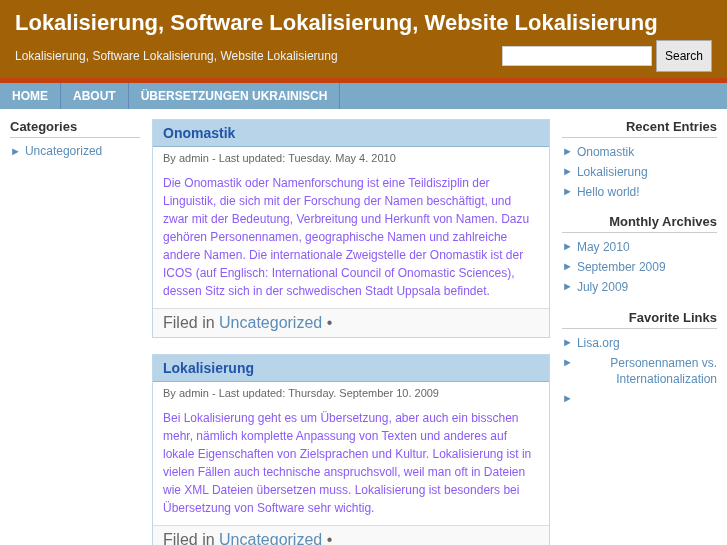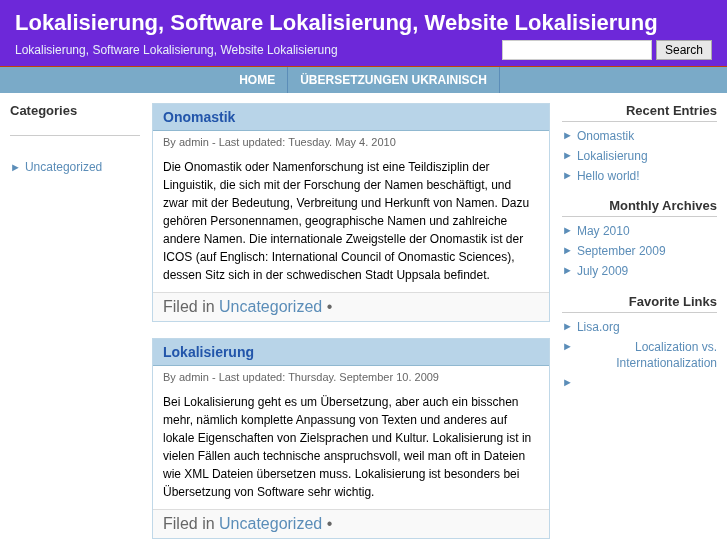--- a/index.html
+++ b/index.html
@@ -1,46 +1,46 @@
 <!DOCTYPE html>
 <html><head>
   <meta charset="utf-8">
   <style>
     * { margin: 0; padding: 0; box-sizing: border-box; }
     body { font-family: Arial, Helvetica, sans-serif; font-size: 13px; background: #fff; color: #333; width: 727px; }
 
     
-    #header { background: #6d28d9; padding: 10px 15px 6px 15px; }
+    #header { background: #a16207; padding: 10px 15px 6px 15px; }
     #site-title { font-size: 22px; font-weight: bold; color: #fff; margin-bottom: 4px; }
     #header-bottom { display: flex; align-items: center; justify-content: space-between; }
     #site-subtitle { font-size: 12px; color: #e8f0f8; }
     #search-form { display: flex; align-items: center; gap: 4px; }
     #search-input { width: 150px; padding: 2px 4px; font-size: 12px; border: 1px solid #ccc; }
-    #search-button { padding: 2px 8px; font-size: 12px; background: #e8e8e8; border: 1px solid #aaa; cursor: pointer; }
+    #search-button { padding: 8px 8px; font-size: 12px; background: #e8e8e8; border: 1px solid #aaa; cursor: pointer; }
 
     
-    #nav { background: #7aaac8; display: flex; border-top: 1px solid #c2410c; justify-content: center; }
+    #nav { background: #7aaac8; display: flex; border-top: 5px solid #c2410c; }
     .nav-item { padding: 6px 12px; font-size: 12px; font-weight: bold; color: #fff; cursor: pointer; border-right: 1px solid #5b8db8; text-transform: uppercase; }
 
     
     #content-wrapper { display: flex; padding: 10px; gap: 12px; }
 
     
     #sidebar-left { width: 130px; flex-shrink: 0; }
-    .sidebar-section-title { font-size: 13px; font-weight: bold; color: #333; border-bottom: 1px solid #ccc; padding-bottom: 17px; margin-bottom: 24px; }
+    .sidebar-section-title { font-size: 13px; font-weight: bold; color: #333; border-bottom: 1px solid #ccc; padding-bottom: 3px; margin-bottom: 6px; }
     .sidebar-item { display: flex; align-items: flex-start; gap: 4px; margin-bottom: 3px; }
     .sidebar-arrow { color: #5b8db8; font-size: 11px; margin-top: 1px; }
     .sidebar-link { color: #5b8db8; font-size: 12px; text-decoration: none; cursor: pointer; }
 
     
     #main-content { flex: 1; }
     .post { margin-bottom: 16px; border: 1px solid #c0d8e8; }
     .post-title-bar { background: #b8d4e8; padding: 5px 10px; font-size: 14px; font-weight: bold; color: #2255aa; border-bottom: 1px solid #90b8d0; }
     .post-meta { font-size: 11px; color: #666; padding: 5px 10px 4px 10px; }
-    .post-body { padding: 6px 10px 8px 10px; font-size: 12px; line-height: 1.5; color: #000000; }
+    .post-body { padding: 6px 10px 8px 10px; font-size: 12px; line-height: 1.5; color: #8b5cf6; }
     .post-footer { border-top: 1px solid #ddd; padding: 5px 10px; font-size: 16px; color: #666; background: #f9f9f9; }
     .post-footer a { color: #5b8db8; text-decoration: none; }
 
     
     #sidebar-right { width: 155px; flex-shrink: 0; }
     .right-section { margin-bottom: 14px; text-align: right; }
     .right-section-title { font-size: 13px; font-weight: bold; color: #333; border-bottom: 1px solid #ccc; padding-bottom: 3px; margin-bottom: 6px; }
     .right-item { display: flex; align-items: flex-start; gap: 4px; margin-bottom: 3px; }
     .right-arrow { color: #5b8db8; font-size: 11px; margin-top: 1px; }
     .right-link { color: #5b8db8; font-size: 12px; text-decoration: none; cursor: pointer; line-height: 1.4; }
@@ -54,20 +54,21 @@
     <div id="site-subtitle">Lokalisierung, Software Lokalisierung, Website Lokalisierung</div>
     <div id="search-form">
       <input id="search-input" type="text" placeholder="" style="">
       <button id="search-button">Search</button>
     </div>
   </div>
 </div>
 
 <div id="nav">
   <div class="nav-item">HOME</div>
+  <div class="nav-item">ABOUT</div>
   <div class="nav-item">ÜBERSETZUNGEN UKRAINISCH</div>
 </div>
 
 <div id="content-wrapper">
 
   <div id="sidebar-left">
     <div class="sidebar-section-title">Categories</div>
     <div class="sidebar-item">
       <span class="sidebar-arrow">►</span>
       <a class="sidebar-link">Uncategorized</a>
@@ -135,21 +136,21 @@
     </div>
 
     <div class="right-section">
       <div class="right-section-title">Favorite Links</div>
       <div class="right-item">
         <span class="right-arrow">►</span>
         <a class="right-link">Lisa.org</a>
       </div>
       <div class="right-item">
         <span class="right-arrow">►</span>
-        <a class="right-link">Localization vs. Internationalization</a>
+        <a class="right-link">Personennamen vs. Internationalization</a>
       </div>
       <div class="right-item">
         <span class="right-arrow">►</span>
       </div>
     </div>
 
   </div>
 </div>
 
 </body></html>

